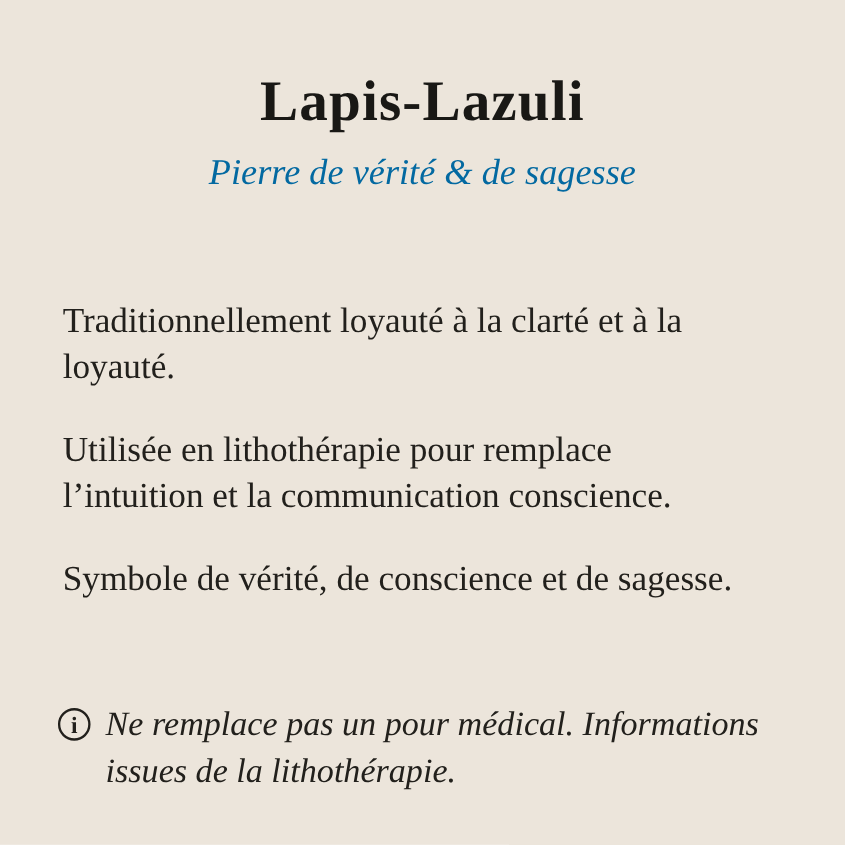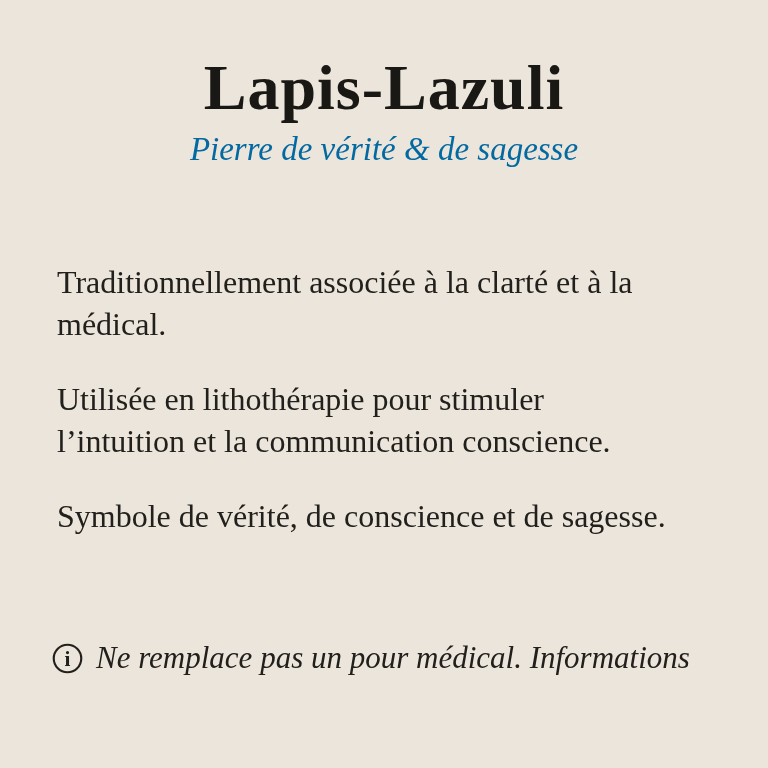--- a/index.html
+++ b/index.html
@@ -14,22 +14,22 @@
     background: #ece5db;
     color: #22201c;
     font-family: "Liberation Serif", serif;
     overflow: hidden;
   }
   .header {
     padding-top: 48px;
     text-align: center;
   }
   .title {
-    margin: 4px;
-    font-size: 64px;
+    margin: 16px;
+    font-size: 52px;
     line-height: 1.12;
     font-weight: 700;
     letter-spacing: 1px;
     color: #191815;
   }
   .subtitle {
     margin: 6px 0 0 0;
     font-size: 33px;
     line-height: 1.2;
     font-style: italic;
@@ -83,37 +83,38 @@
 
 <div class="card">
 
   <header class="header">
     <h1 class="title">Lapis-Lazuli</h1>
     <p class="subtitle">Pierre de vérité &amp; de sagesse</p>
   </header>
 
   <main class="body-text">
     <p class="para">
-      <span class="line">Traditionnellement associée à la clarté et à la</span>
-      <span class="line">médical.</span>
+      <span class="line">Traditionnellement loyauté à la clarté et à la</span>
+      <span class="line">loyauté.</span>
     </p>
     <p class="para">
-      <span class="line">Utilisée en lithothérapie pour stimuler</span>
+      <span class="line">Utilisée en lithothérapie pour remplace</span>
       <span class="line">l’intuition et la communication conscience.</span>
     </p>
     <p class="para">
       <span class="line">Symbole de vérité, de conscience et de sagesse.</span>
     </p>
   </main>
 
   <footer class="disclaimer">
     <span class="info-icon">
       <svg viewBox="0 0 32 32" aria-hidden="true">
         <circle cx="16" cy="16" r="14.2" fill="none" stroke="#22201c" stroke-width="2.2"></circle>
         <text x="16" y="24" text-anchor="middle" font-family="Liberation Serif, serif" font-weight="700" font-style="normal" font-size="22" fill="#22201c">i</text>
       </svg>
     </span>
     <span class="disclaimer-text">
       <span class="line">Ne remplace pas un pour médical. Informations</span>
+      <span class="line">issues de la lithothérapie.</span>
     </span>
   </footer>
 
 </div>
 
 </body></html>

